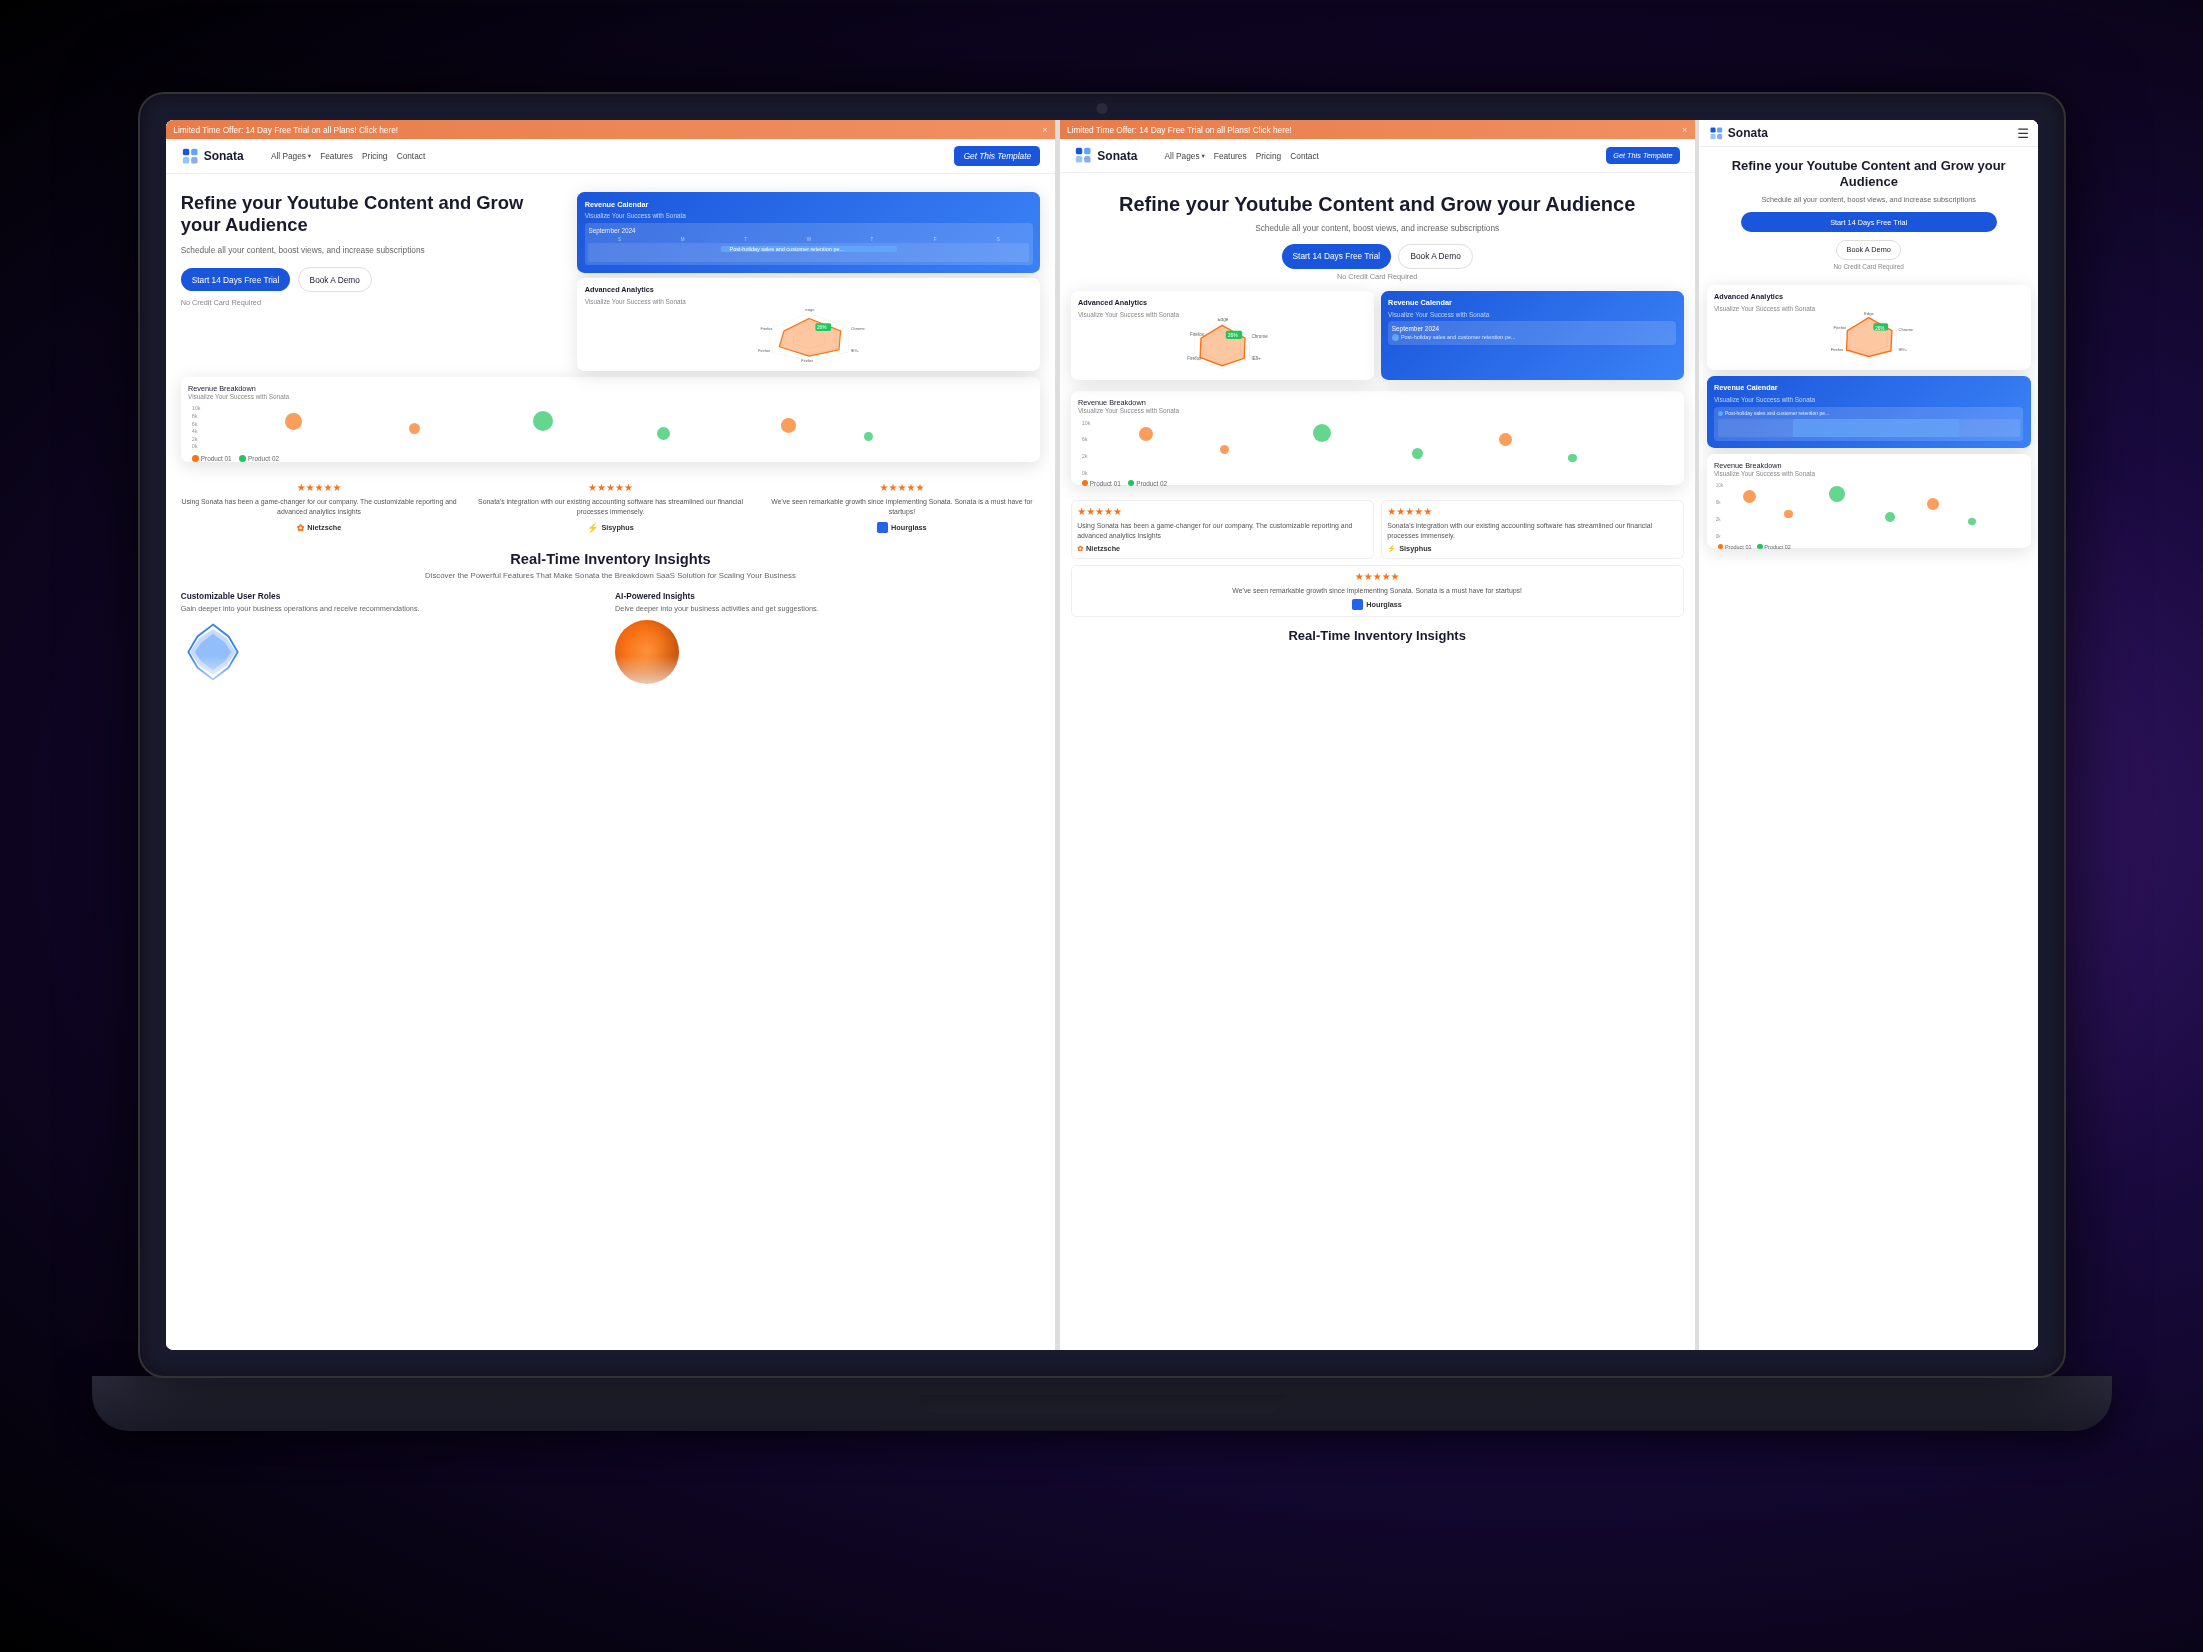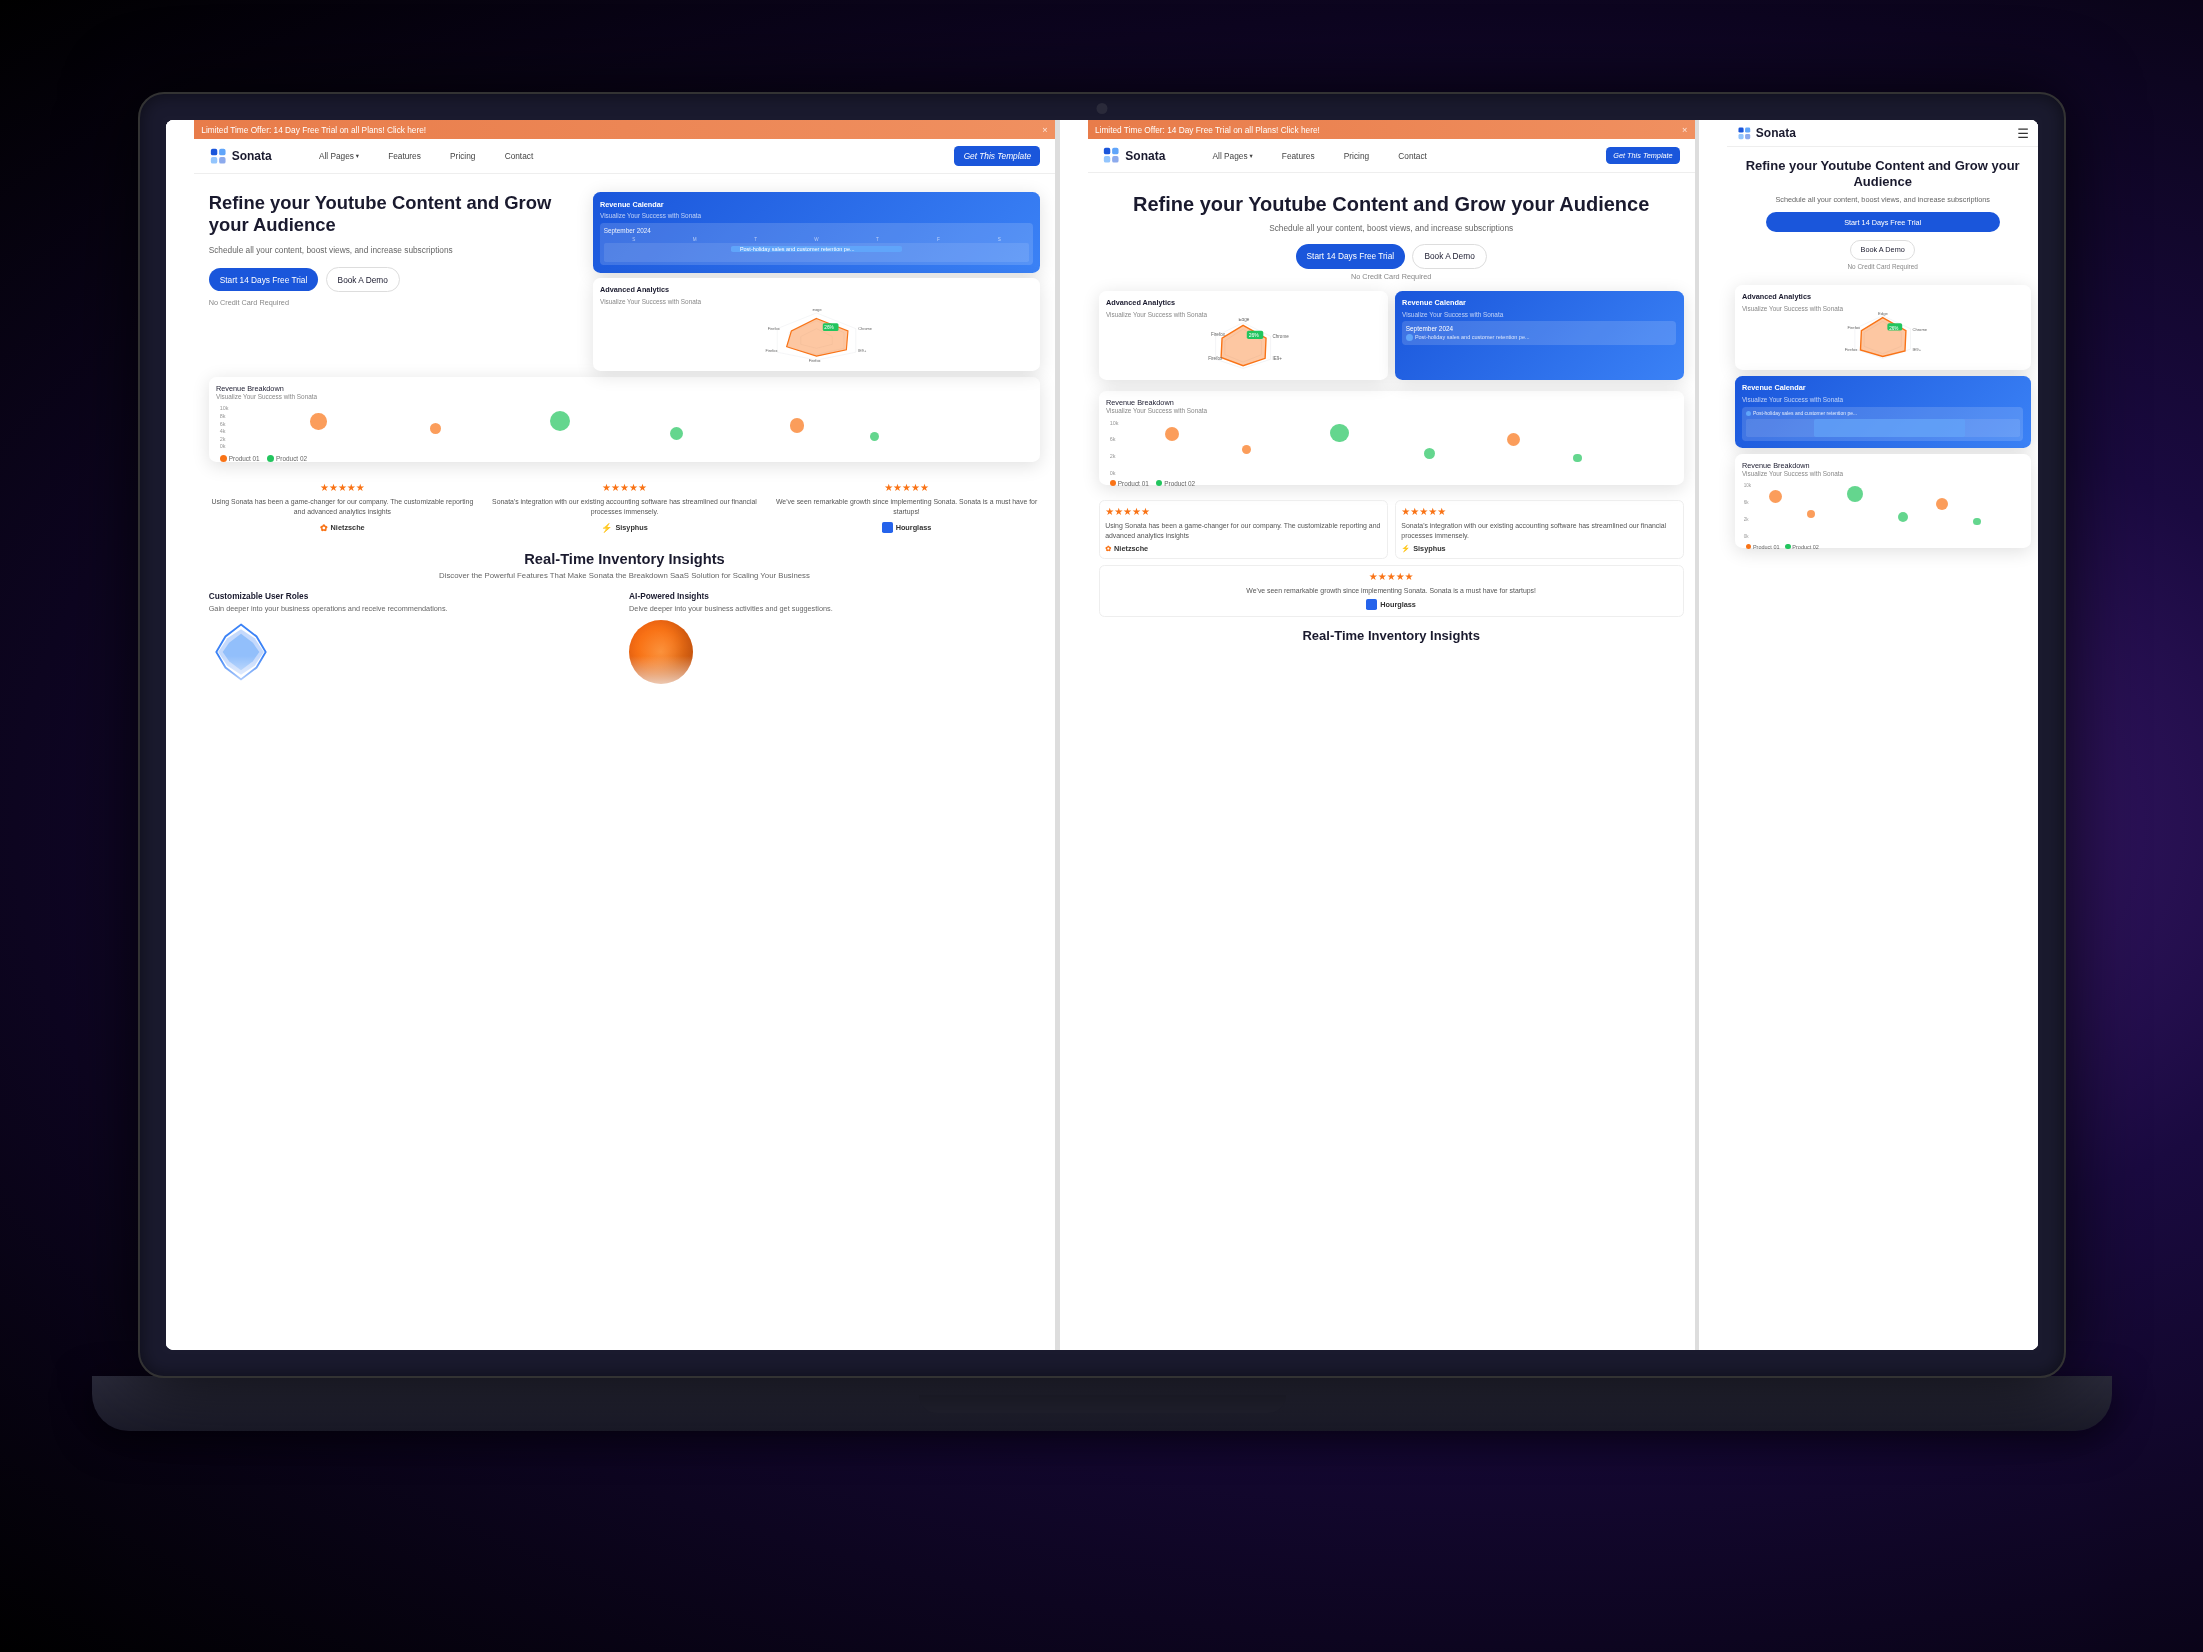--- a/index.html
+++ b/index.html
@@ -88,21 +88,20 @@
       border-right: none;
     }
 
     
     .site-wrapper {
       width: 100%;
       height: 100%;
       overflow: hidden;
       background: white;
       font-size: 10px;
-      padding-left: 28px;
     }
 
     
     .top-banner {
       background: linear-gradient(90deg, #e87c4a, #f09060);
       color: white;
       text-align: center;
       padding: 4.6px 7.3px;
       font-size: 8.3px;
       display: flex;
@@ -149,21 +148,20 @@
       margin-left: 9.2px;
     }
 
     .nav-link {
       font-size: 8.3px;
       color: #444;
       cursor: pointer;
       display: flex;
       align-items: center;
       gap: 1.8px;
-      margin-left: 20px;
     }
 
     .nav-link-dropdown::after {
       content: '▾';
       font-size: 6.4px;
     }
 
     .btn-get-template {
       margin-left: auto;
       background: #1a56db;

